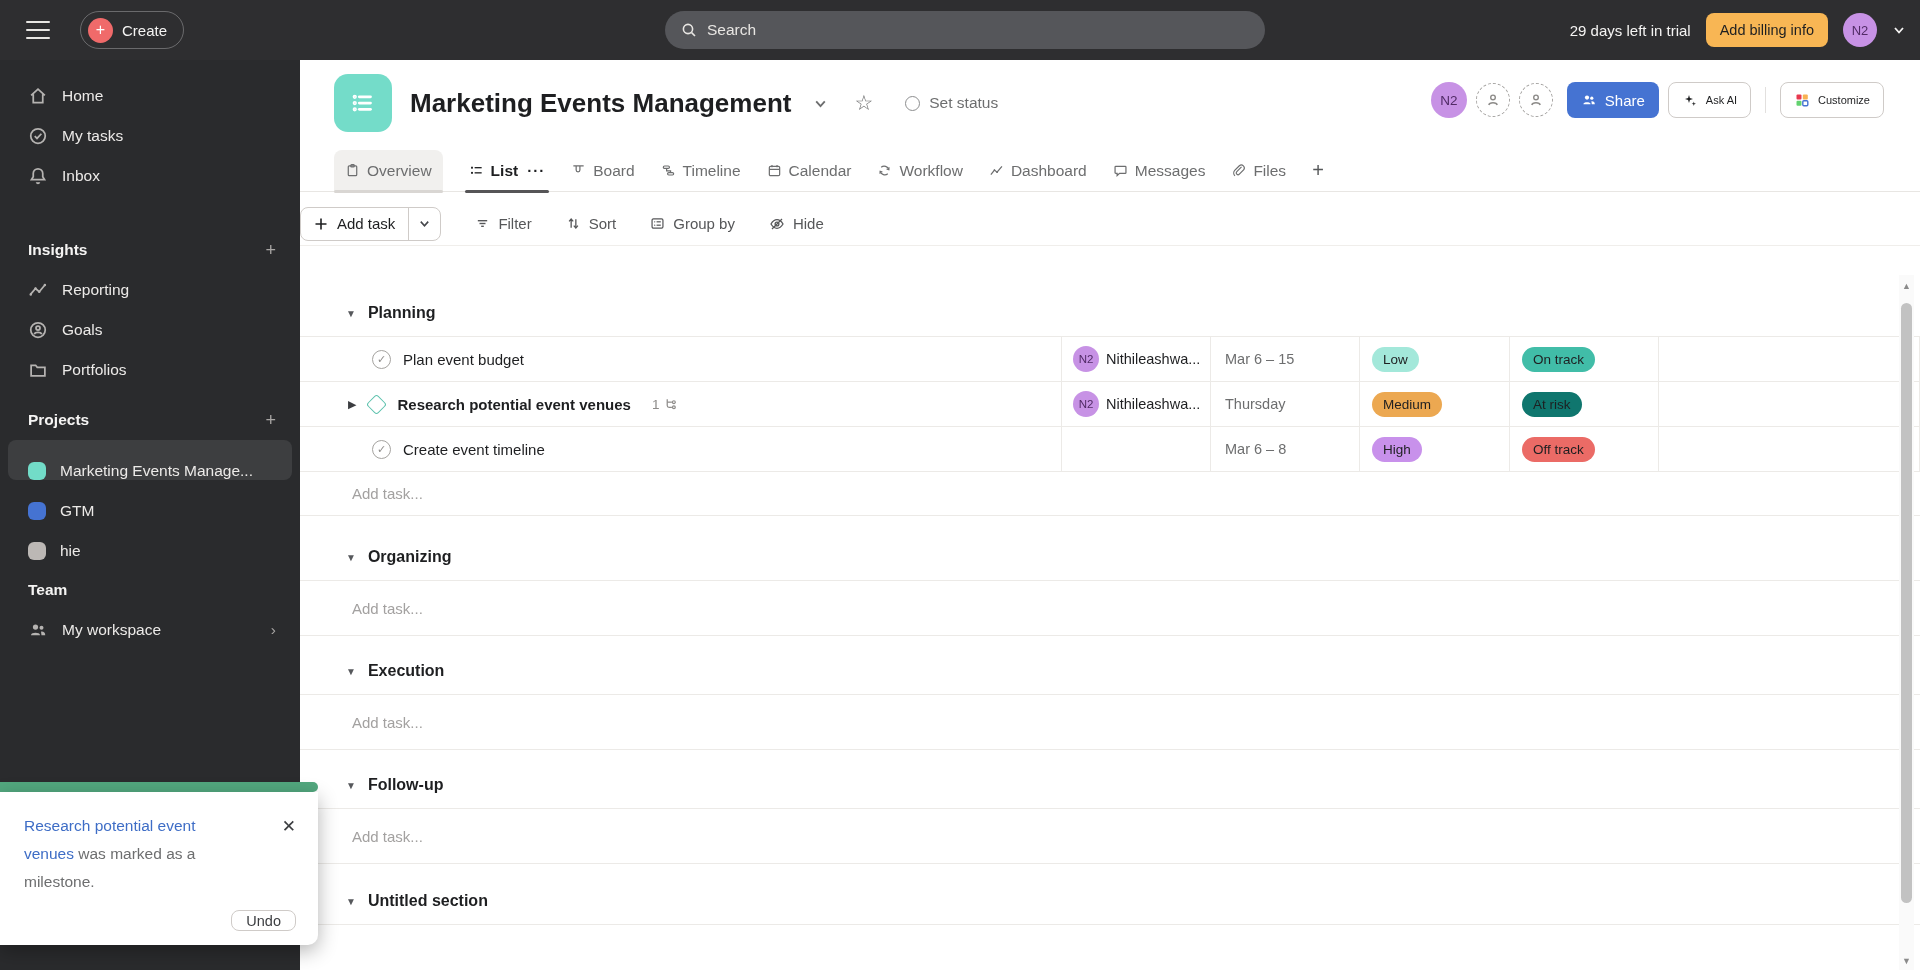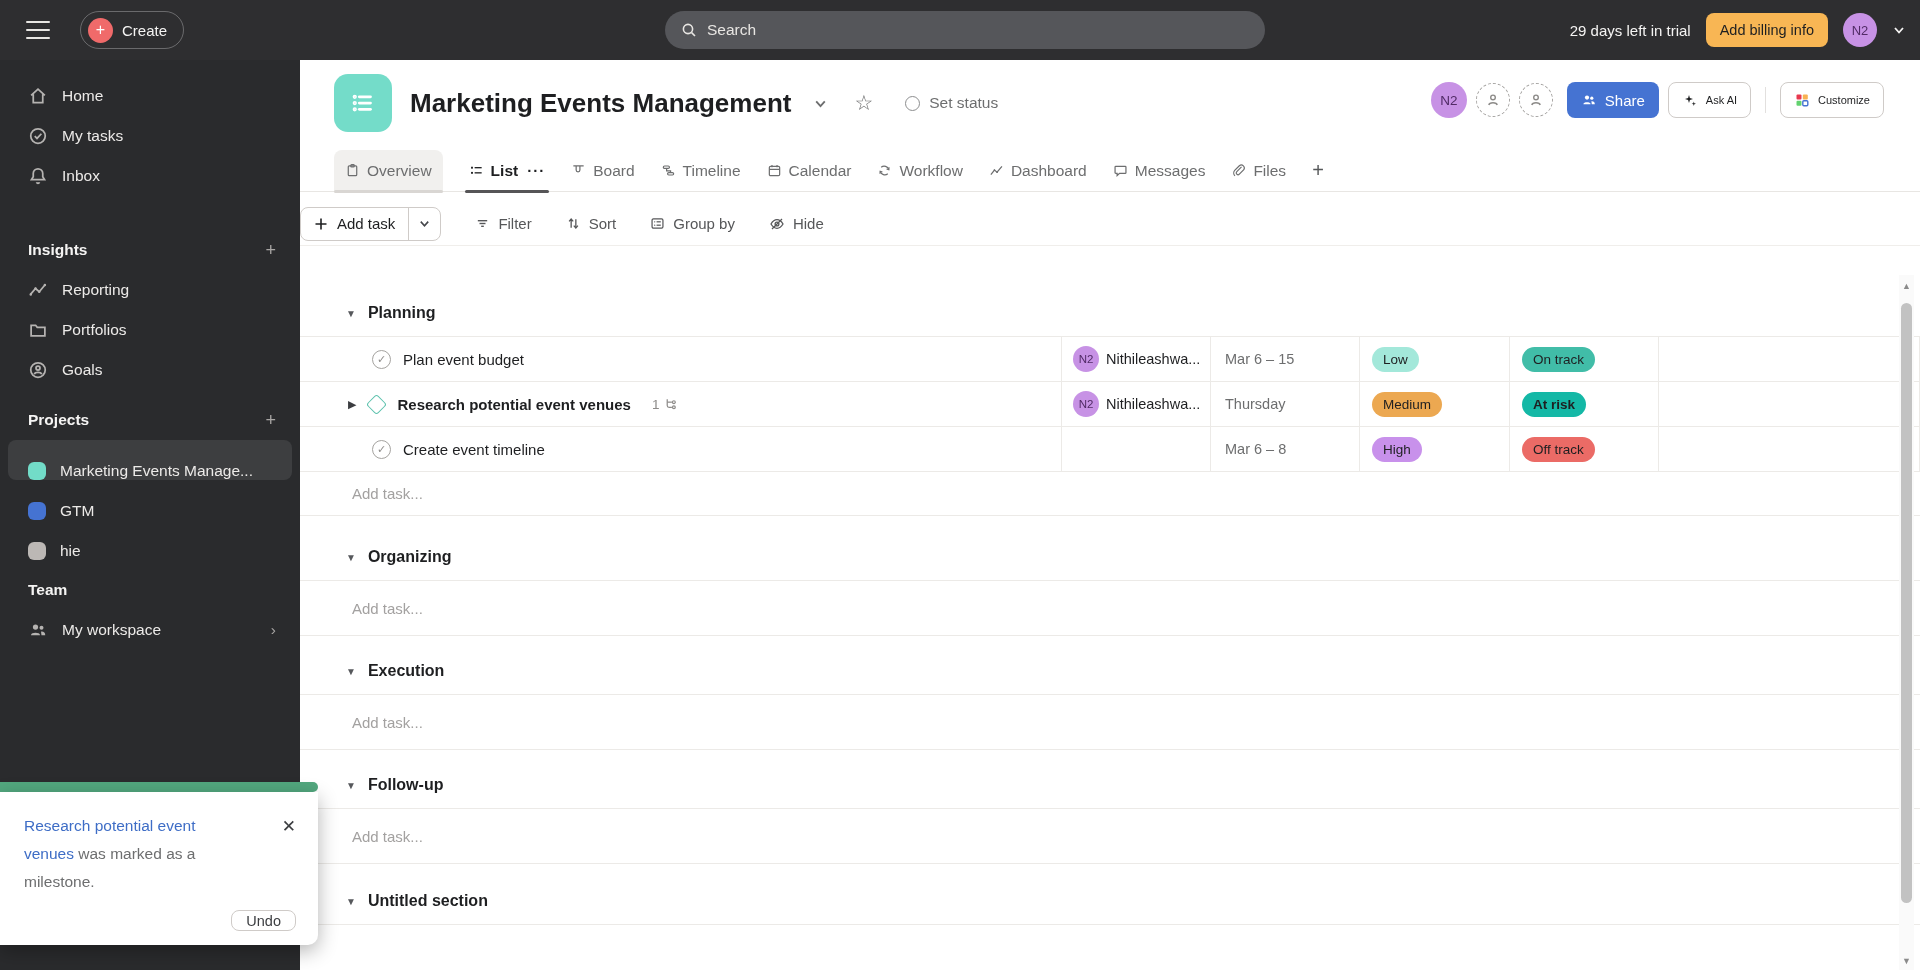--- a/index.html
+++ b/index.html
@@ -87,21 +87,21 @@
   .cell-plus { flex:1; border-right:1px solid #eceae7; }
   .check-ic { width:19px; height:19px; border:1.5px solid #a5a3a0; border-radius:50%; color:#8f8d8b; font-size:11px; display:flex; align-items:center; justify-content:center; flex:none; cursor:pointer; }
   .expand-tri { color:#3b3d40; font-size:11px; cursor:pointer; }
   .diamond { width:15px; height:15px; border:1.6px solid #5ec2ae; border-radius:3px; transform:rotate(45deg); margin:0 2px; flex:none; cursor:pointer; }
   .task-name-bold { font-weight:600; }
   .sub-count { color:#8d8b89; font-size:13.5px; margin-left:10px; display:flex; align-items:center; gap:4px; }
   .mini-av { width:26px; height:26px; border-radius:50%; background:#c792e5; color:#512b66; font-size:11.5px; display:flex; align-items:center; justify-content:center; flex:none; }
   .a-name { font-size:14.5px; color:#1e1f21; white-space:nowrap; overflow:hidden; text-overflow:ellipsis; }
   .pill { height:25px; border-radius:13px; padding:0 11px; display:inline-flex; align-items:center; font-size:13.5px; color:#1e1f21; cursor:pointer; }
   .p-low { background:#a3e8da; } .p-medium { background:#eca851; } .p-high { background:#c891eb; }
-  .s-ontrack { background:#41bda8; } .s-atrisk { background:#14b8a6;font-weight:bold; } .s-offtrack { background:#eb6b66; }
+  .s-ontrack { background:#41bda8; } .s-atrisk { background:#0f766e; } .s-offtrack { background:#eb6b66; }
   .addrow { height:44px; display:flex; align-items:center; padding-left:52px; border-bottom:1px solid #eceae7; color:#a3a1a0; font-size:15px; cursor:pointer; }
   .addrow.tall { height:55px; }
 
   
   .scrollbar { position:absolute; left:1899px; top:275px; width:15px; height:695px; background:#fafafa; z-index:4; }
   .sb-up { position:absolute; top:6px; left:0; width:15px; text-align:center; color:#8a8a8a; font-size:9px; cursor:pointer; }
   .sb-down { position:absolute; bottom:4px; left:0; width:15px; text-align:center; color:#8a8a8a; font-size:9px; cursor:pointer; }
   .sb-thumb { position:absolute; left:2px; top:28px; width:11px; height:600px; background:#c2c2c2; border-radius:6px; cursor:pointer; }
 
   
@@ -177,31 +177,31 @@
           <polyline points="2,11.5 6,6.8 9,9.4 13.5,4"></polyline>
           <circle cx="2.2" cy="11.5" r="1" fill="currentColor" stroke="none"></circle>
           <circle cx="6" cy="6.8" r="1" fill="currentColor" stroke="none"></circle>
           <circle cx="9" cy="9.4" r="1" fill="currentColor" stroke="none"></circle>
           <circle cx="13.5" cy="4" r="1" fill="currentColor" stroke="none"></circle>
         </svg>
       <span>Reporting</span>
     </div>
     <div class="side-item">
       <svg class="ic" width="20" height="20" viewBox="0 0 16 16" fill="none" stroke="currentColor" stroke-width="1.4">
-          <path d="M2.5 4.2 h3.6 l1.3 1.6 h6.1 v6.8 h-11 z"></path>
-        </svg>
-      <span>Portfolios</span>
-    </div>
-    <div class="side-item">
-      <svg class="ic" width="20" height="20" viewBox="0 0 16 16" fill="none" stroke="currentColor" stroke-width="1.4">
           <circle cx="8" cy="8" r="5.8"></circle>
           <circle cx="8" cy="6.4" r="1.6"></circle>
           <path d="M5 11.4 c0.7-2 5.3-2 6 0"></path>
         </svg>
       <span>Goals</span>
+    </div>
+    <div class="side-item">
+      <svg class="ic" width="20" height="20" viewBox="0 0 16 16" fill="none" stroke="currentColor" stroke-width="1.4">
+          <path d="M2.5 4.2 h3.6 l1.3 1.6 h6.1 v6.8 h-11 z"></path>
+        </svg>
+      <span>Portfolios</span>
     </div>
 
     <div class="side-head tight">
       <span>Projects</span>
       <span class="plus-ic">+</span>
     </div>
     <div class="proj-item selected">
       <span class="swatch" style="background:#72dcc8"></span>
       <span>Marketing Events Manage...</span>
     </div>

